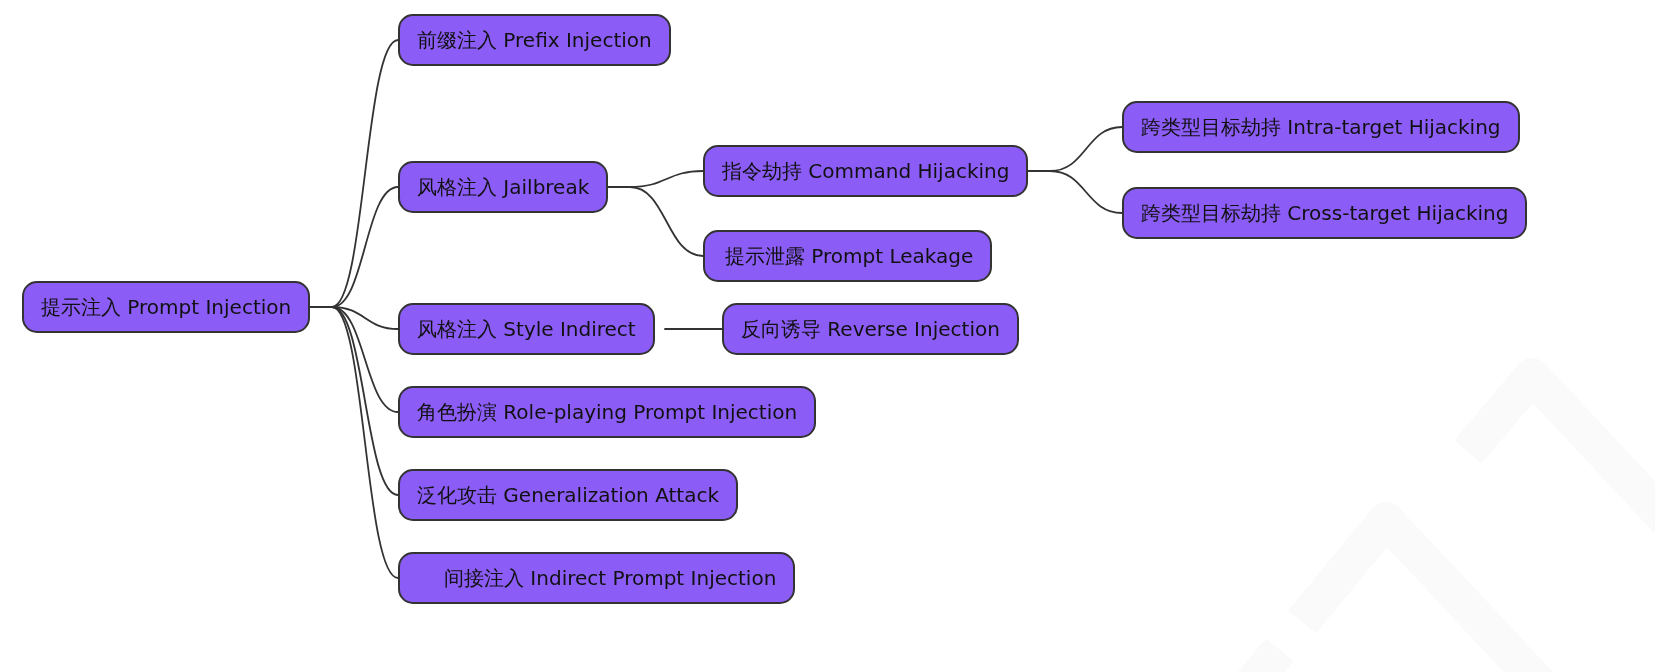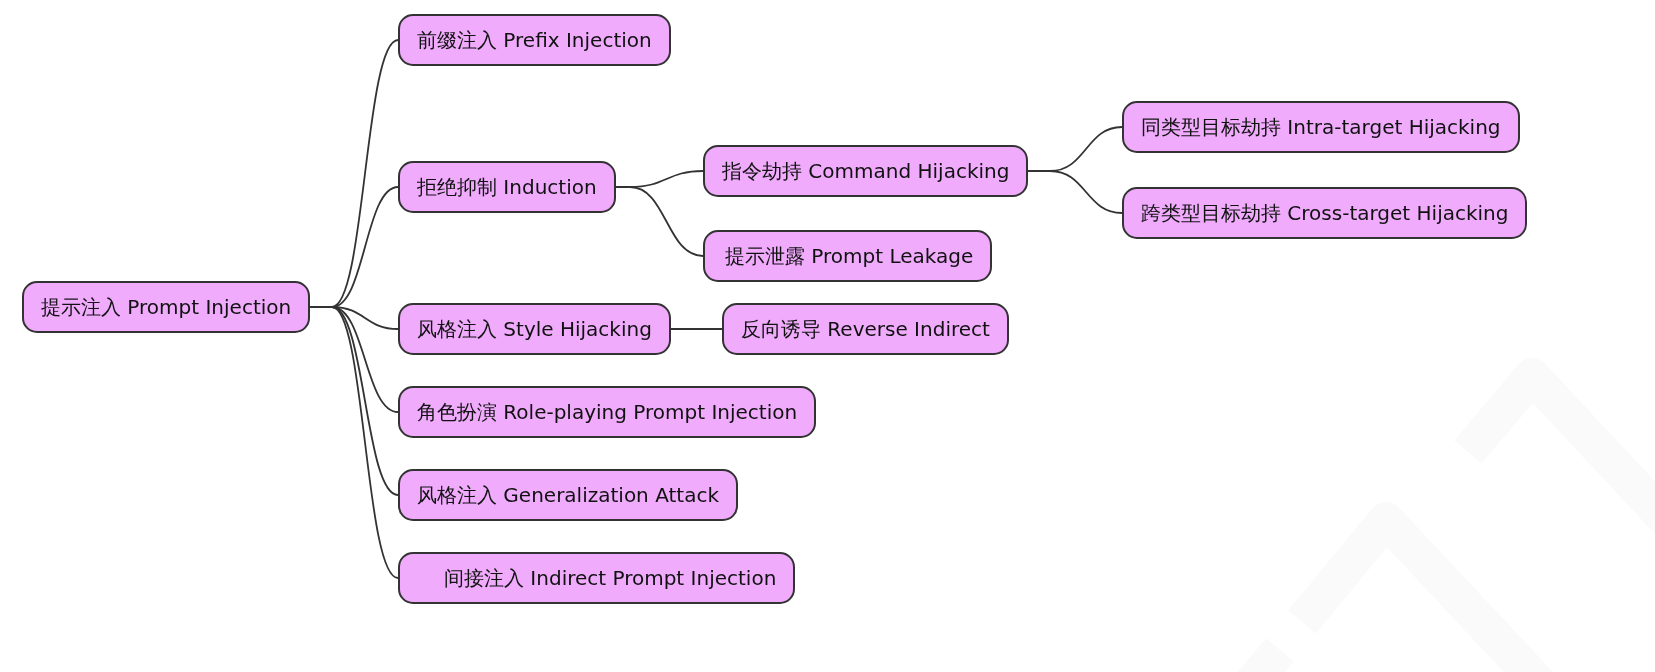--- a/index.html
+++ b/index.html
@@ -10,21 +10,21 @@
     background:#ffffff;
     overflow:hidden;
   }
   svg.edge-layer{position:absolute;left:0;top:0;width:1655px;height:672px;}
   .node{
     position:absolute;
     height:52px;
     box-sizing:border-box;
     display:flex;align-items:center;justify-content:center;
     padding:0 17px;
-    background:#f0abfc;
+    background:#8b5cf6;
     border:2px solid #333333;
     border-radius:15px;
     font-size:20px;
     color:#111111;
     white-space:nowrap;
     cursor:default;
   }
   .node span{display:inline-block;}
 </style>
 </head>
@@ -55,43 +55,43 @@
       </g>
   </svg>
   <div id="node-layer">
       <div class="node" style="left: 22px; top: 281px;">
         <span>提示注入 Prompt Injection</span>
       </div>
       <div class="node" style="left: 398px; top: 14px;">
         <span>前缀注入 Prefix Injection</span>
       </div>
       <div class="node" style="left: 398px; top: 161px;">
-        <span>拒绝抑制 Induction</span>
+        <span>风格注入 Jailbreak</span>
       </div>
       <div class="node" style="left: 703px; top: 145px;">
         <span>指令劫持 Command Hijacking</span>
       </div>
       <div class="node" style="left: 1122px; top: 101px;">
-        <span>同类型目标劫持 Intra-target Hijacking</span>
+        <span>跨类型目标劫持 Intra-target Hijacking</span>
       </div>
       <div class="node" style="left: 1122px; top: 187px;">
         <span>跨类型目标劫持 Cross-target Hijacking</span>
       </div>
       <div class="node" style="left: 703px; top: 230px; padding-left: 20px;">
         <span>提示泄露 Prompt Leakage</span>
       </div>
       <div class="node" style="left: 398px; top: 303px;">
-        <span>风格注入 Style Hijacking</span>
+        <span>风格注入 Style Indirect</span>
       </div>
       <div class="node" style="left: 722px; top: 303px;">
-        <span>反向诱导 Reverse Indirect</span>
+        <span>反向诱导 Reverse Injection</span>
       </div>
       <div class="node" style="left: 398px; top: 386px;">
         <span>角色扮演 Role-playing Prompt Injection</span>
       </div>
       <div class="node" style="left: 398px; top: 469px;">
-        <span>风格注入 Generalization Attack</span>
+        <span>泛化攻击 Generalization Attack</span>
       </div>
       <div class="node" style="left: 398px; top: 552px; padding-left: 44px;">
         <span>间接注入 Indirect Prompt Injection</span>
       </div>
     </div>
 </div>
 
 </body></html>

